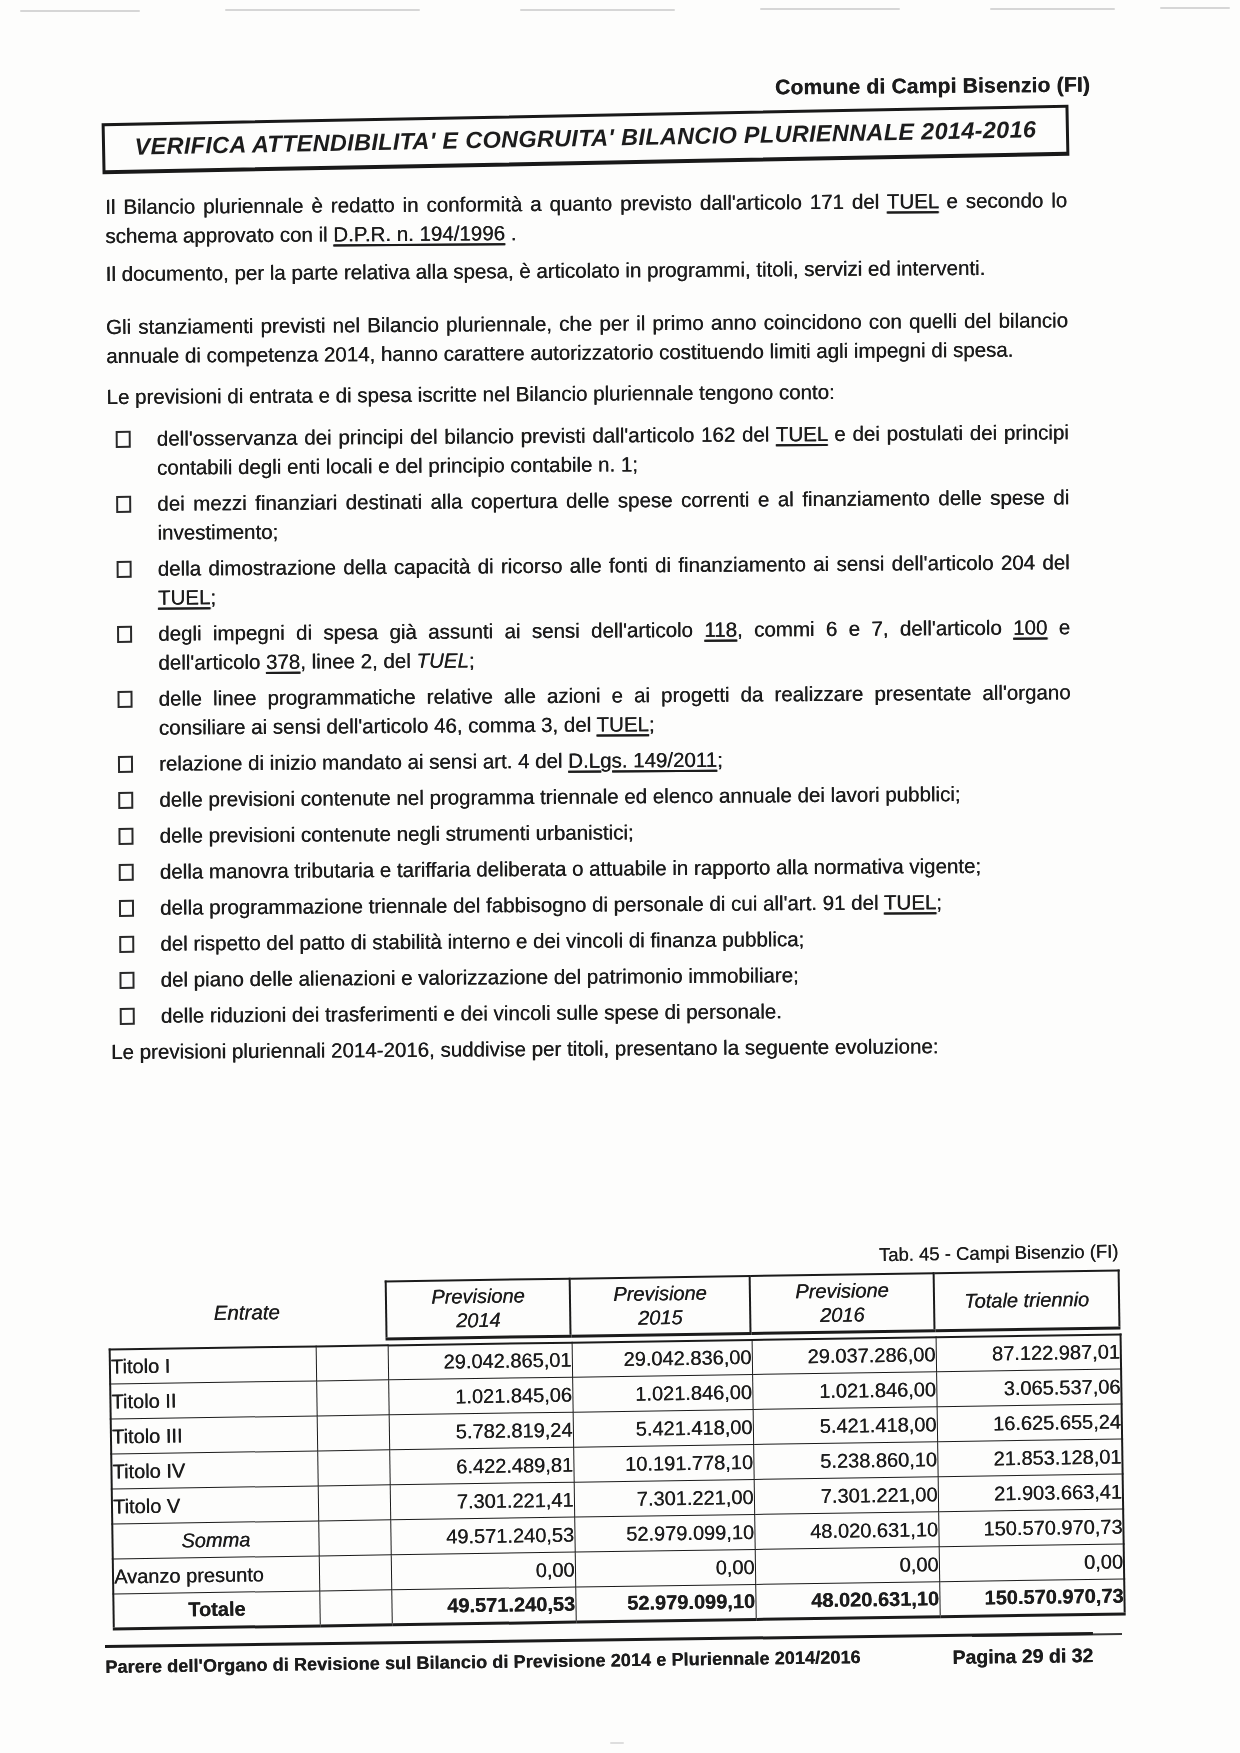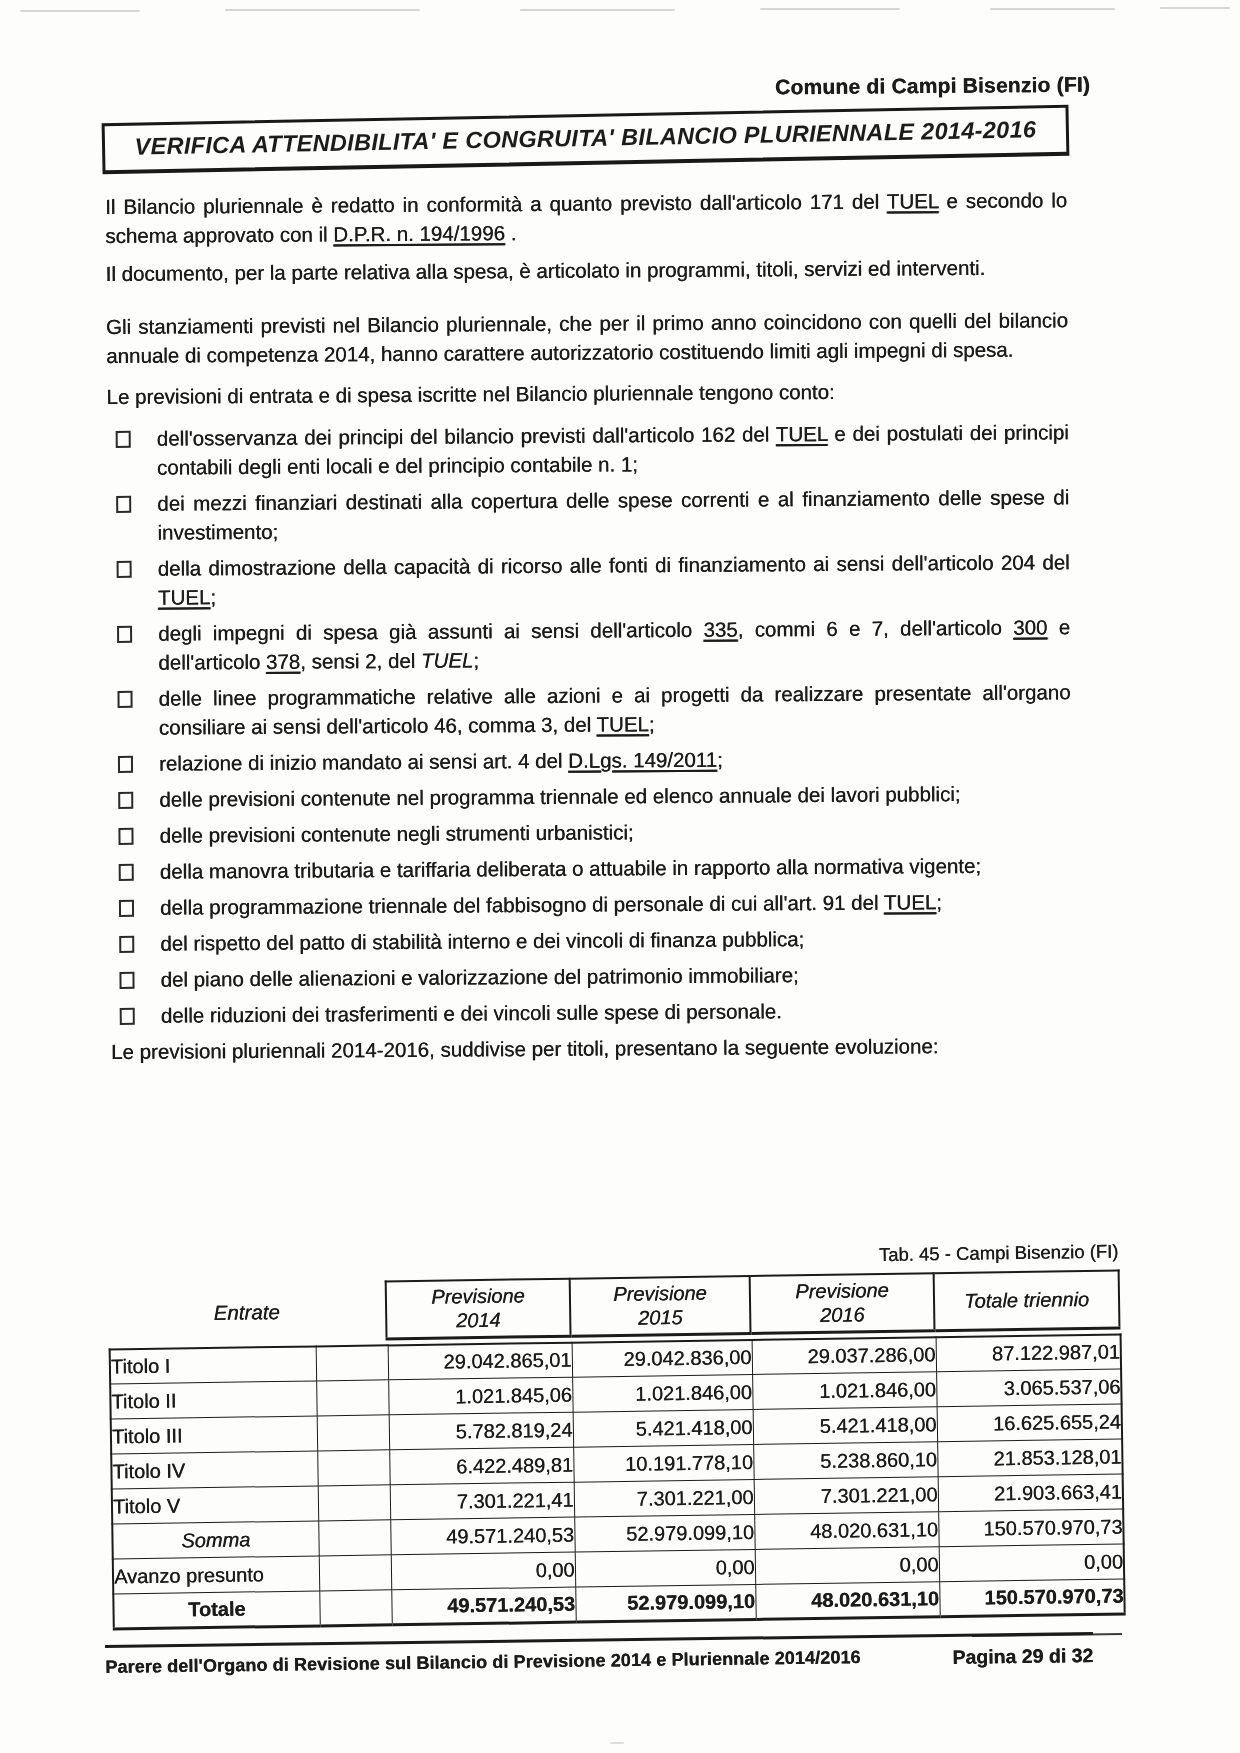--- a/index.html
+++ b/index.html
@@ -116,21 +116,21 @@
         <li>
           <span class="sq"></span>
           <span class="btxt"><span>dei mezzi finanziari destinati alla copertura delle spese correnti e al finanziamento delle spese di investimento;</span></span>
         </li>
         <li>
           <span class="sq"></span>
           <span class="btxt"><span>della dimostrazione della capacità di ricorso alle fonti di finanziamento ai sensi dell'articolo 204 del </span><span class="u">TUEL</span><span>;</span></span>
         </li>
         <li>
           <span class="sq"></span>
-          <span class="btxt"><span>degli impegni di spesa già assunti ai sensi dell'articolo </span><span class="u">335</span><span>, commi 6 e 7, dell'articolo </span><span class="u">300</span><span> e dell'articolo </span><span class="u">378</span><span>, sensi 2, del </span><span class="i">TUEL</span><span>;</span></span>
+          <span class="btxt"><span>degli impegni di spesa già assunti ai sensi dell'articolo </span><span class="u">118</span><span>, commi 6 e 7, dell'articolo </span><span class="u">100</span><span> e dell'articolo </span><span class="u">378</span><span>, linee 2, del </span><span class="i">TUEL</span><span>;</span></span>
         </li>
         <li>
           <span class="sq"></span>
           <span class="btxt"><span>delle linee programmatiche relative alle azioni e ai progetti da realizzare presentate all'organo consiliare ai sensi dell'articolo 46, comma 3, del </span><span class="u">TUEL</span><span>;</span></span>
         </li>
         <li>
           <span class="sq"></span>
           <span class="btxt"><span>relazione di inizio mandato ai sensi art. 4 del </span><span class="u">D.Lgs. 149/2011</span><span>;</span></span>
         </li>
         <li>

